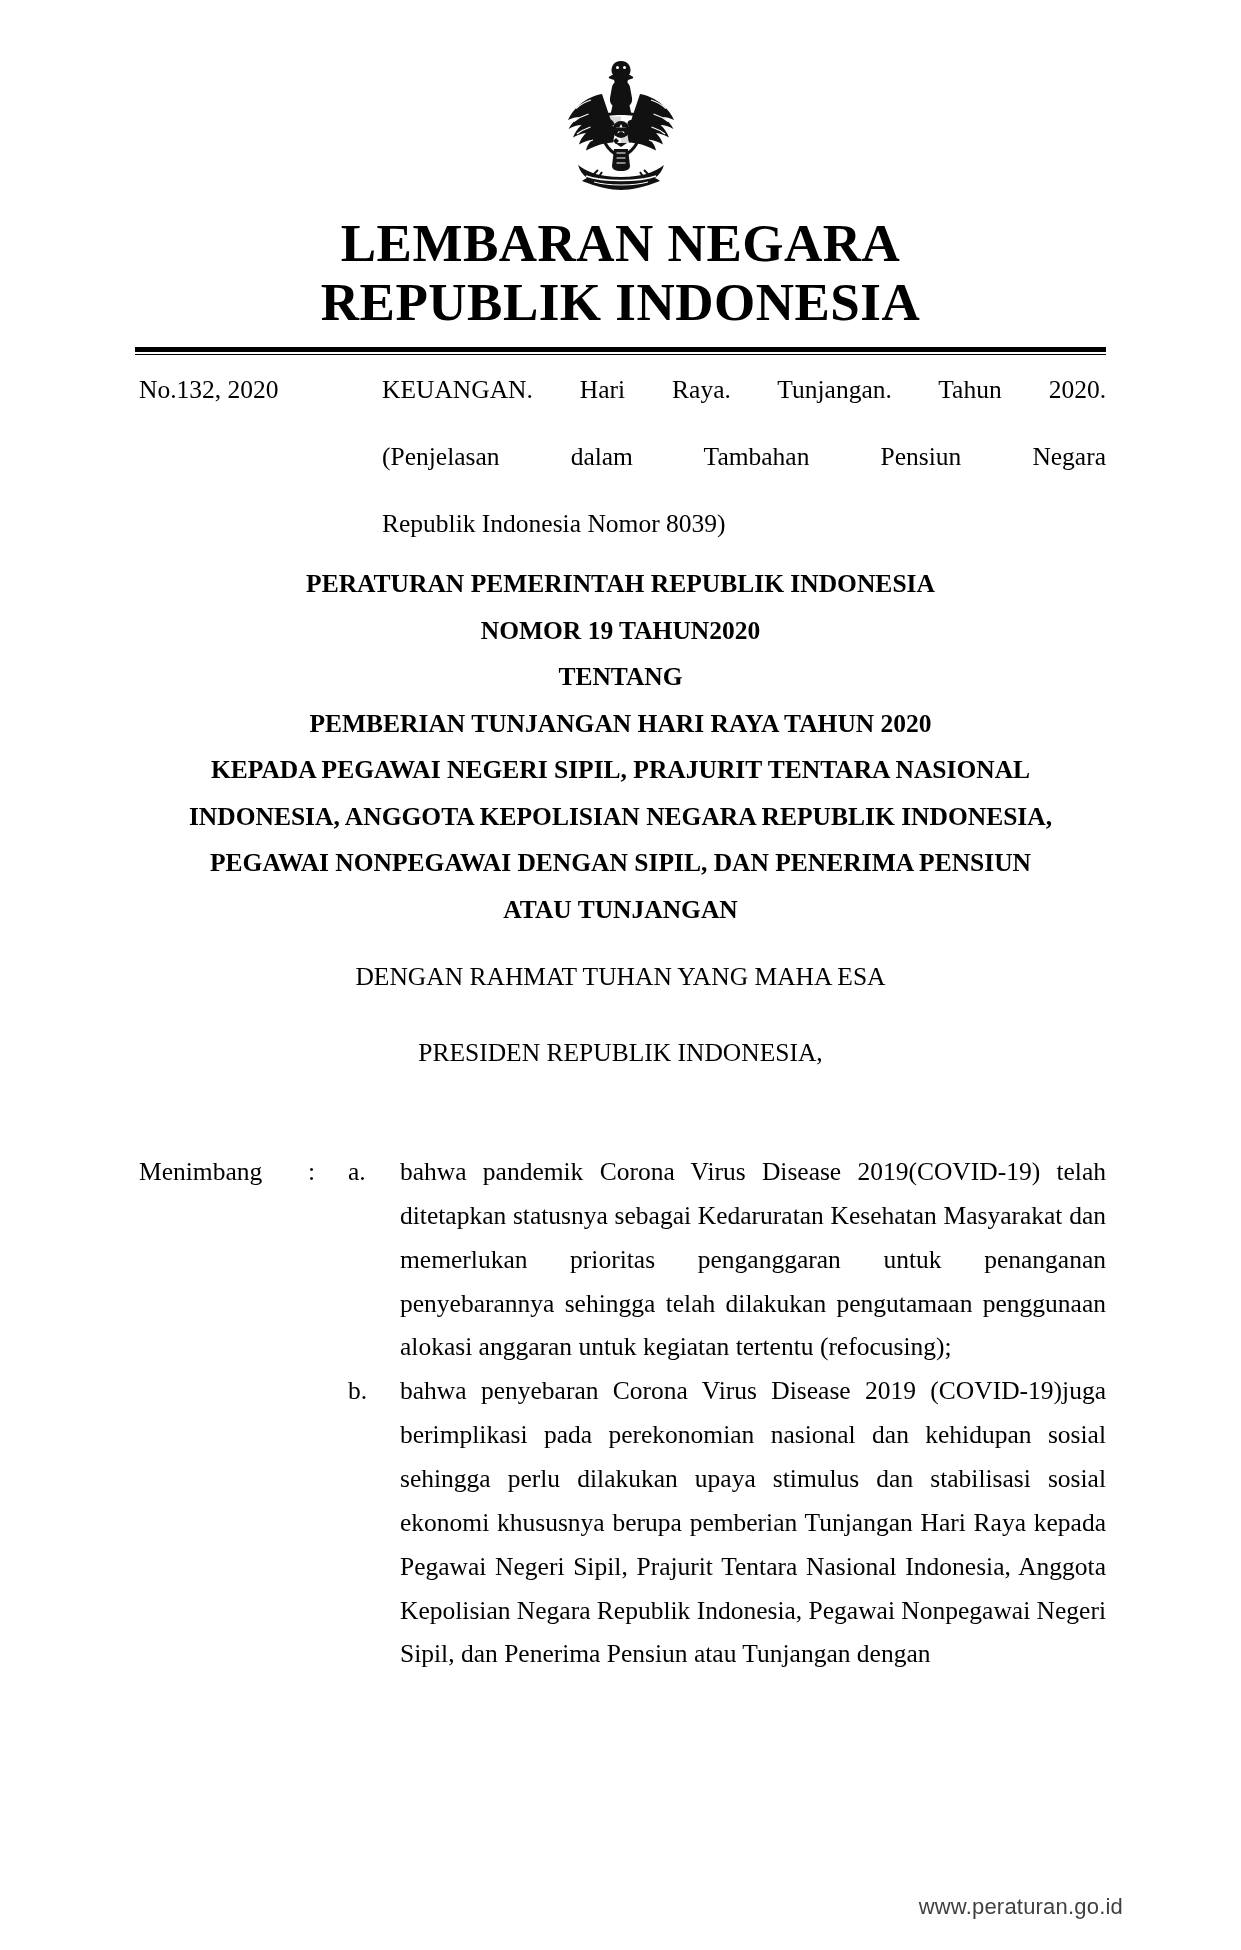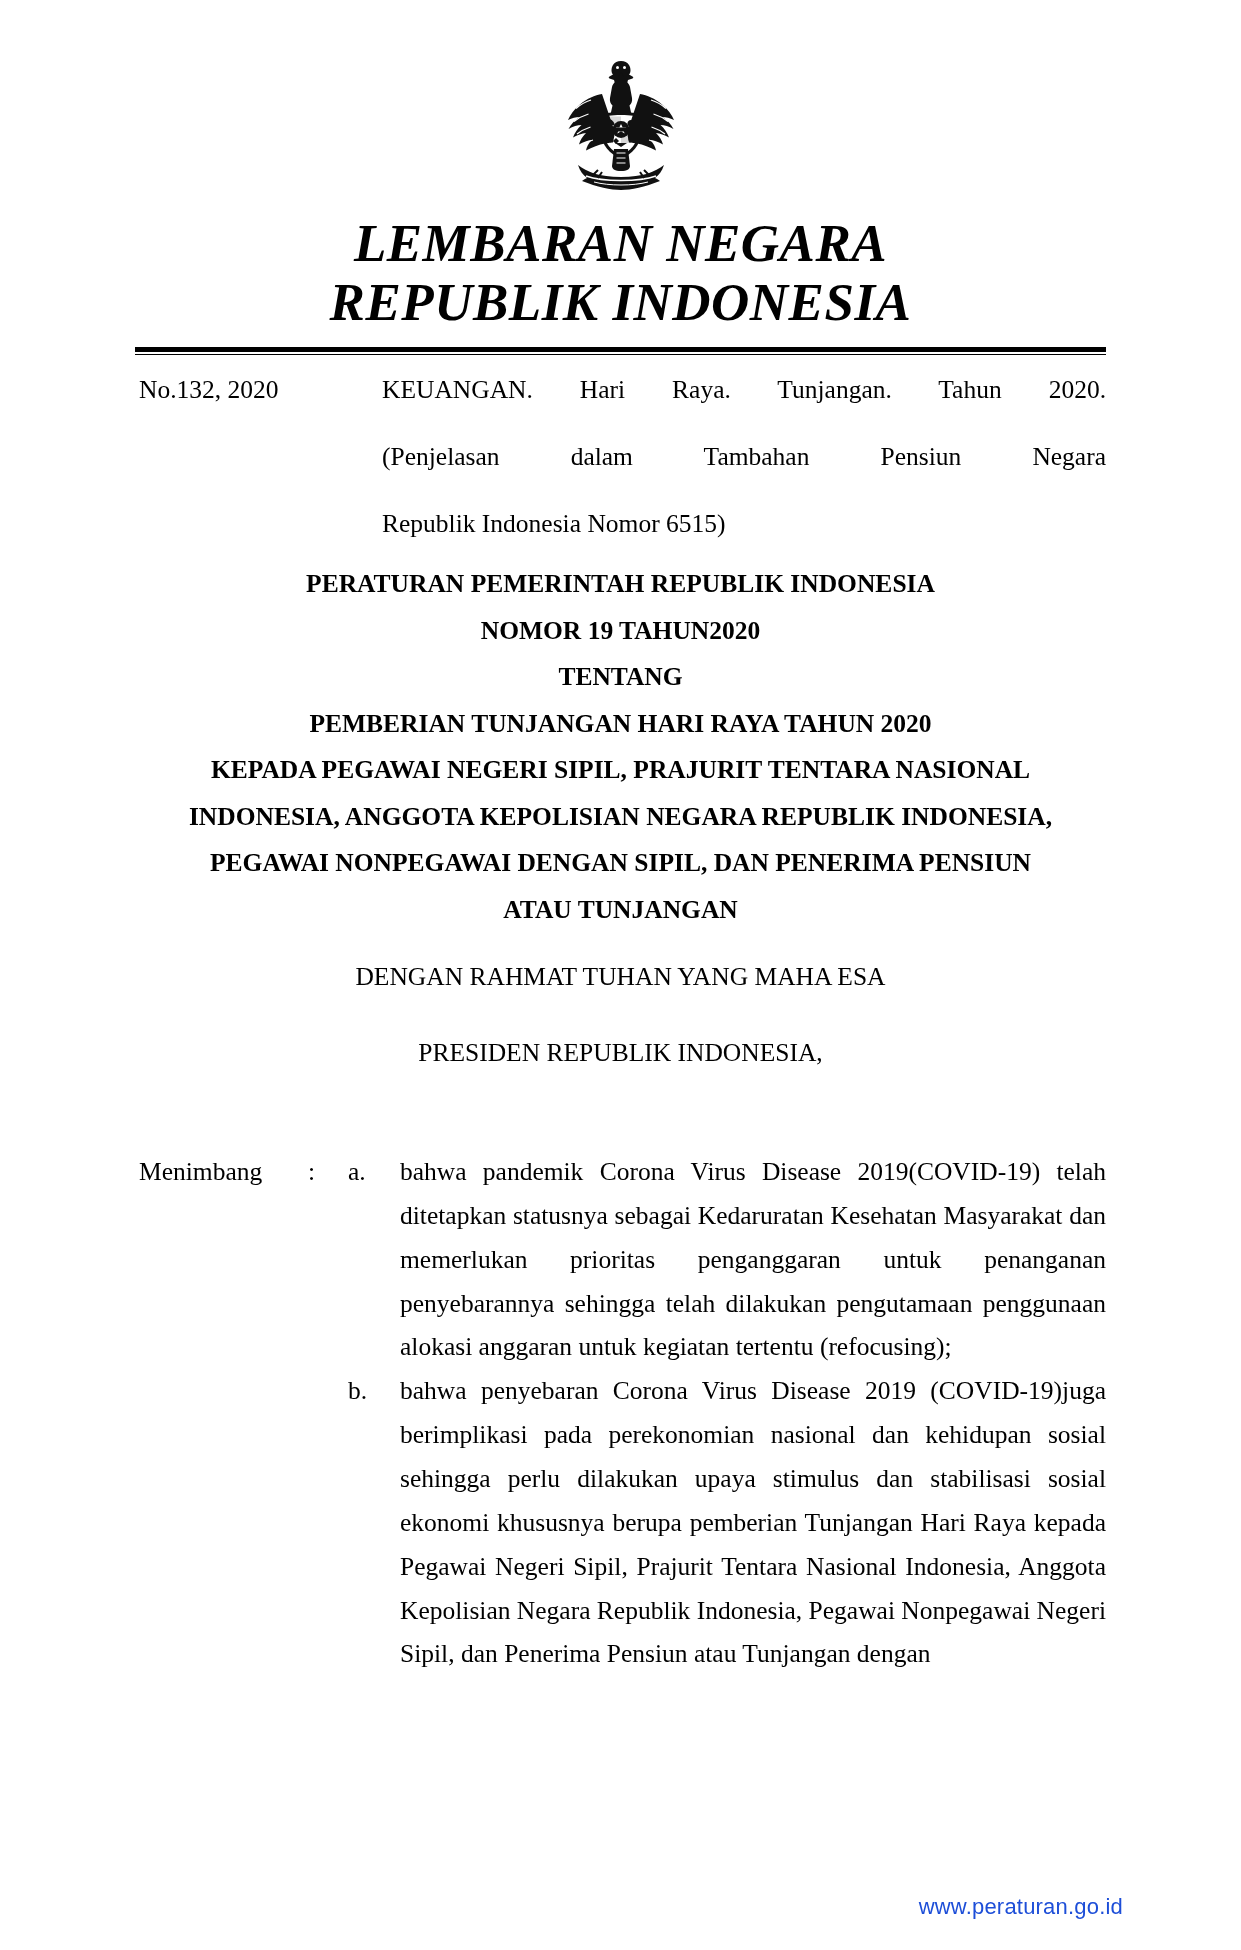--- a/index.html
+++ b/index.html
@@ -40,21 +40,21 @@
   
   .masthead {
     text-align: center;
     font-family: "Liberation Serif", "DejaVu Serif", serif;
     font-weight: bold;
     font-size: 53px;
     line-height: 1.12;
     letter-spacing: 0.5px;
     margin-top: 8px;
   }
-  .masthead-line { display: block; font-style: italic; }
+  .masthead-line { display: block; }
 
   .rule-wrap {
     padding: 0 135px 0 135px;
     margin-top: 14px;
   }
   .rule-thick {
     height: 5px;
     background: #000;
     width: 100%;
   }
@@ -151,21 +151,21 @@
   
   .footer {
     position: absolute;
     left: 0;
     right: 0;
     bottom: 30px;
     text-align: right;
     padding-right: 118px;
     font-family: "Liberation Sans", "DejaVu Sans", sans-serif;
     font-size: 22px;
-    color: #1d4ed8;
+    color: #404040;
     letter-spacing: 0.2px;
   }
 </style>
 </head>
 <body>
 
 <div class="page">
 
   <div class="emblem-wrap">
     <svg class="emblem" viewBox="0 0 300 296" aria-hidden="true">
@@ -236,21 +236,21 @@
   <div class="rule-wrap">
     <div class="rule-thick"></div>
     <div class="rule-thin"></div>
   </div>
 
   <div class="header-info">
     <div class="header-no">No.132, 2020</div>
     <div class="header-subject">
       <p class="j">KEUANGAN. Hari Raya. Tunjangan. Tahun 2020.</p>
       <p class="j">(Penjelasan dalam Tambahan Pensiun Negara</p>
-      <p>Republik Indonesia Nomor 6515)</p>
+      <p>Republik Indonesia Nomor 8039)</p>
     </div>
   </div>
 
   <div class="title-block">
     <span class="tl">PERATURAN PEMERINTAH REPUBLIK INDONESIA</span>
     <span class="tl">NOMOR 19 TAHUN2020</span>
     <span class="tl">TENTANG</span>
     <span class="tl">PEMBERIAN TUNJANGAN HARI RAYA TAHUN 2020</span>
     <span class="tl">KEPADA PEGAWAI NEGERI SIPIL, PRAJURIT TENTARA NASIONAL</span>
     <span class="tl">INDONESIA, ANGGOTA KEPOLISIAN NEGARA REPUBLIK INDONESIA,</span>

